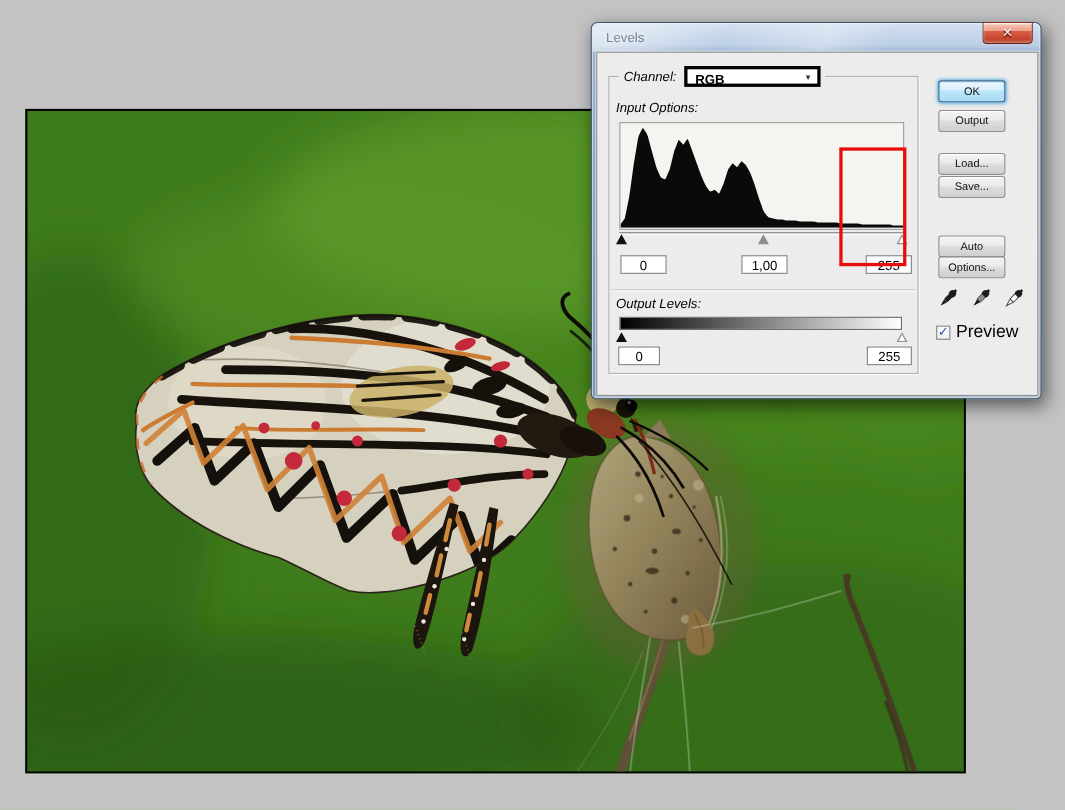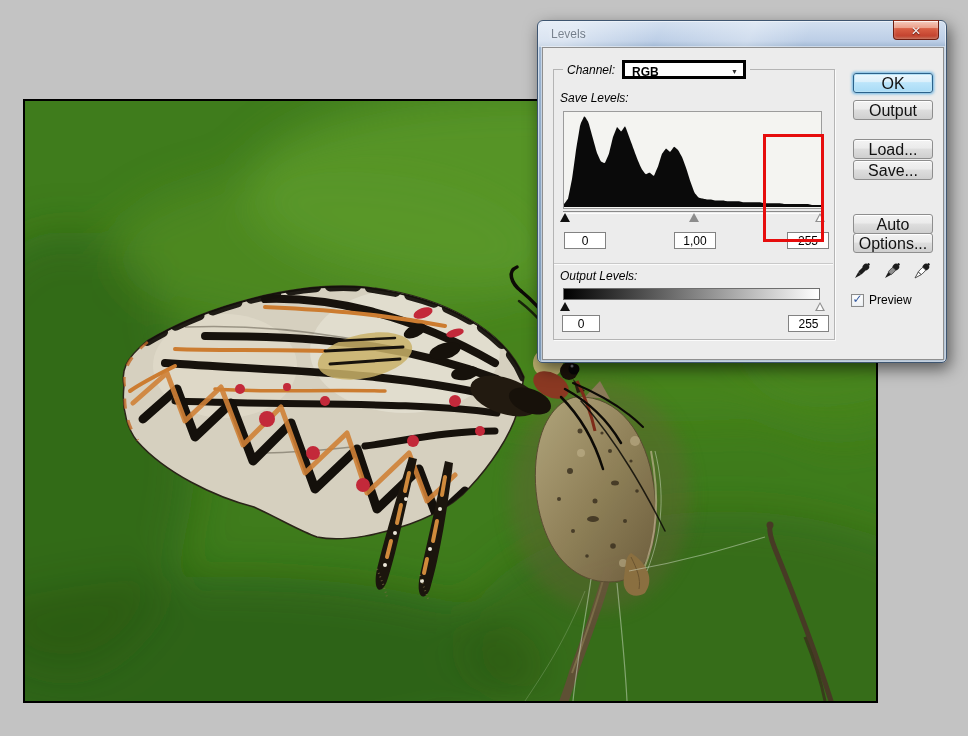--- a/index.html
+++ b/index.html
@@ -48,35 +48,35 @@
   .tri-white{border-bottom-color:#8f8f8f;}
   .tri-white::after{content:'';position:absolute;left:-3.5px;top:2.2px;width:0;height:0;
     border-left:3.5px solid transparent;border-right:3.5px solid transparent;border-bottom:6px solid #fdfdfd;}
 
   .field{position:absolute;height:17px;border:1px solid #828282;background:#fff;font-size:12px;
     font-family:"Liberation Sans","DejaVu Sans",sans-serif;text-align:center;padding:0 2px;color:#000;}
   .sep{position:absolute;left:11px;top:215px;width:279px;height:2px;border-top:1px solid #c9c9c9;border-bottom:1px solid #fbfbfb;}
   .gradientbar{position:absolute;left:20px;top:240px;width:257px;height:12px;border:1px solid #6e6e6e;
     background:linear-gradient(to right,#000,#fff);}
 
-  .btn{position:absolute;left:310px;width:80px;height:20px;font-size:16px;color:#111;
+  .btn{position:absolute;left:310px;width:61px;height:20px;font-size:10px;color:#111;
     font-family:"Liberation Sans","DejaVu Sans",sans-serif;
     border:1px solid #8e8e8e;border-radius:3px;cursor:pointer;padding:0;line-height:17px;
     background:linear-gradient(180deg,#f3f3f3 0,#ebebeb 45%,#dedede 50%,#cfcfcf 100%);
     box-shadow:inset 0 1px 0 #fff;}
   .btn-ok{border:1px solid #2c628b;
     background:linear-gradient(180deg,#ecf7fd 0,#dcf0fb 42%,#bce5fa 48%,#a9dbf6 100%);
     box-shadow:0 0 3px 1px rgba(72,166,224,.8), inset 0 0 0 1px #b8e2f6;}
 
   .dropper{position:absolute;width:22px;height:22px;cursor:pointer;}
   .preview-wrap{position:absolute;left:308px;top:245px;display:flex;align-items:center;gap:5px;cursor:pointer;}
   .checkbox{width:13px;height:13px;border:1px solid #8b8b8b;background:linear-gradient(180deg,#fefefe,#eef1f4);
     display:flex;align-items:center;justify-content:center;box-shadow:inset 0 0 1px #b8c6d4;}
   .checkbox .check{font-size:12px;font-weight:bold;color:#31579e;margin-top:-2px;}
-  .preview-text{font-size:12px;}
+  .preview-text{font-size:16px;}
 
   .annotation{position:absolute;left:220px;top:86px;width:61px;height:108px;border:3px solid #e60d0d;z-index:6;pointer-events:none;}
 </style>
 </head>
 <body>
 
 <div class="desktop">
 
   <div class="photo">
     <svg viewBox="0 0 851 600">
@@ -273,21 +273,21 @@
       <div class="groupframe"></div>
 
       <div class="channel-row">
         <span class="lbl">Channel:</span>
         <div class="dropdown">
           <span>RGB</span>
           <span class="arrow">▼</span>
         </div>
       </div>
 
-      <div class="lbl" style="left:17px;top:43px">Save Levels:</div>
+      <div class="lbl" style="left:17px;top:43px">Input Options:</div>
 
       <div class="histogram">
         <svg id="hist-svg" width="257" height="96">
           <path id="hist-path" fill="#0a0a0a" d="M0,96L0,93.1L1,91.8L2,90.4L3,89.0L4,87.7L5,82.9L6,77.9L7,72.9L8,67.9L9,61.0L10,53.7L11,46.4L12,39.1L13,32.8L14,26.9L15,21.0L16,15.0L17,11.8L18,9.7L19,7.7L20,5.6L21,5.8L22,7.3L23,8.9L24,10.5L25,13.2L26,16.9L27,20.5L28,24.2L29,27.8L30,31.4L31,35.1L32,38.7L33,41.9L34,44.2L35,46.5L36,48.7L37,50.5L38,50.9L39,51.4L40,51.9L41,51.7L42,49.5L43,47.2L44,44.9L45,42.4L46,38.3L47,34.2L48,30.1L49,26.1L50,23.6L51,21.0L52,18.5L53,16.0L54,17.1L55,18.2L56,19.3L57,20.5L58,19.4L59,18.0L60,16.6L61,15.3L62,17.2L63,20.0L64,22.7L65,25.4L66,28.2L67,30.9L68,33.6L69,36.4L70,39.1L71,41.9L72,44.6L73,47.3L74,49.8L75,52.1L76,54.4L77,56.6L78,58.5L79,59.8L80,61.2L81,62.6L82,63.2L83,62.7L84,62.3L85,61.8L86,61.8L87,62.7L88,63.6L89,64.6L90,64.7L91,62.4L92,60.1L93,57.8L94,55.4L95,52.2L96,49.0L97,45.8L98,42.8L99,41.4L100,40.1L101,38.7L102,37.4L103,38.3L104,39.2L105,40.1L106,41.0L107,39.8L108,38.4L109,37.0L110,35.7L111,36.3L112,37.2L113,38.1L114,39.0L115,40.6L116,42.4L117,44.3L118,46.1L119,48.6L120,51.3L121,54.0L122,56.8L123,59.8L124,63.0L125,66.2L126,69.4L127,72.3L128,75.0L129,77.8L130,80.5L131,82.5L132,83.6L133,84.8L134,85.9L135,86.7L136,86.9L137,87.2L138,87.4L139,87.6L140,87.9L141,88.1L142,88.3L143,88.5L144,88.5L145,88.5L146,88.5L147,88.5L148,88.8L149,89.0L150,89.2L151,89.4L152,89.4L153,89.4L154,89.4L155,89.4L156,89.4L157,89.4L158,89.4L159,89.4L160,89.6L161,89.9L162,90.1L163,90.3L164,90.3L165,90.3L166,90.3L167,90.3L168,90.3L169,90.3L170,90.3L171,90.3L172,90.3L173,90.3L174,90.3L175,90.3L176,90.5L177,90.7L178,90.9L179,91.2L180,91.3L181,91.3L182,91.3L183,91.3L184,91.3L185,91.3L186,91.3L187,91.3L188,91.3L189,91.3L190,91.3L191,91.3L192,91.3L193,91.3L194,91.3L195,91.3L196,91.3L197,91.6L198,91.8L199,92.0L200,92.2L201,92.2L202,92.2L203,92.2L204,92.2L205,92.2L206,92.2L207,92.2L208,92.2L209,92.2L210,92.2L211,92.2L212,92.2L213,92.2L214,92.2L215,92.2L216,92.2L217,92.4L218,92.6L219,92.8L220,93.1L221,93.1L222,93.1L223,93.1L224,93.1L225,93.1L226,93.1L227,93.1L228,93.1L229,93.1L230,93.1L231,93.1L232,93.1L233,93.1L234,93.1L235,93.1L236,93.1L237,93.1L238,93.1L239,93.1L240,93.1L241,93.1L242,93.1L243,93.1L244,93.1L245,93.2L246,93.4L247,93.7L248,93.9L249,94.1L250,94.1L251,94.1L252,94.1L253,94.1L254,94.1L255,94.1L256,94.1L257,94.1L257,96Z"></path>
         </svg>
       </div>
 
       <div class="track" style="top:163px"></div>
       <div class="tri" style="left:17px;top:165px"></div>
       <div class="tri tri-gray" style="left:146px;top:165px"></div>

